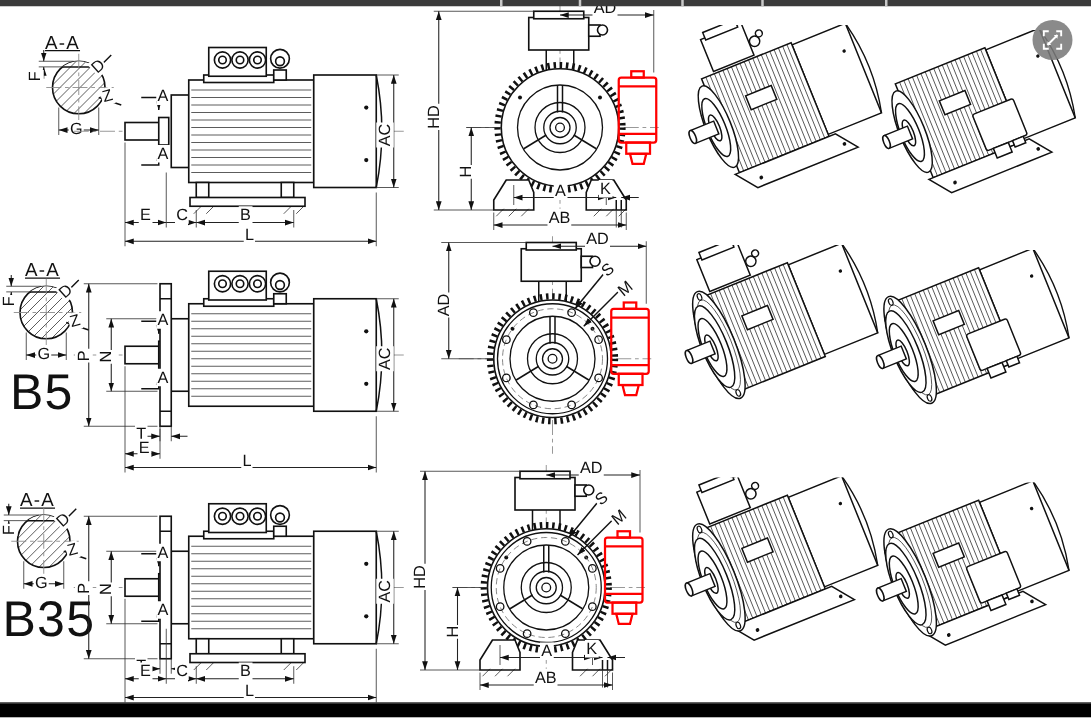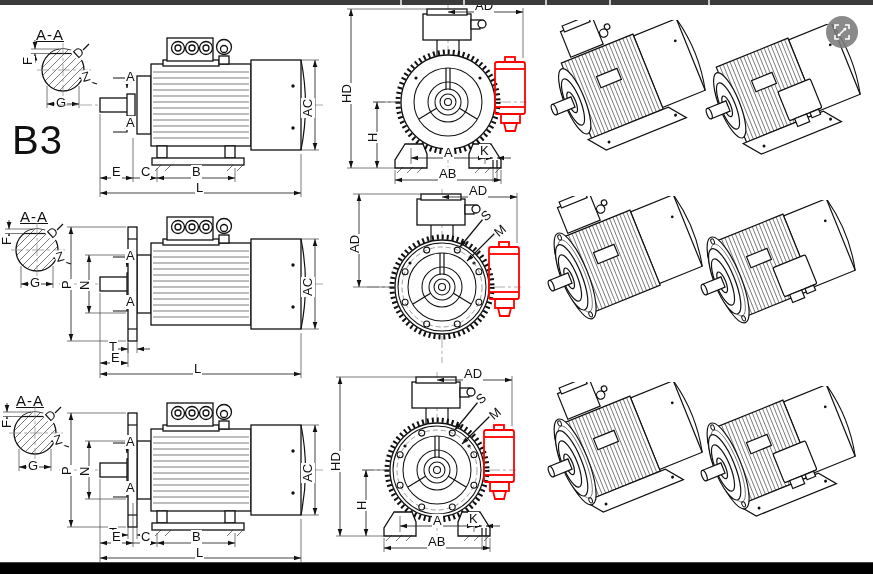--- a/index.html
+++ b/index.html
@@ -292,21 +292,20 @@
 
 <div class="row">
   <span class="sec-t abs" style="left:36px;top:26px">A-A</span>
   <svg class="abs" style="left:17px;top:34px" width="100" height="84" viewBox="0 0 100 84">
         <use href="#sec-g"></use>
       </svg>
   <span class="dl abs r42" style="left:73px;top:46px">D</span>
   <span class="dl abs r15" style="left:81px;top:70px">Z</span>
   <span class="dl abs r90" style="left:21px;top:66px">F</span>
   <span class="dl abs" style="left:55px;top:96px">G</span>
-  <span class="mount abs" style="left:12px;top:118px">B3</span>
 
   <svg class="abs" style="left:55px;top:32px" width="275" height="170" viewBox="0 0 275 170">
     <use href="#s-core"></use>
         <use href="#s-feet"></use>
         <use href="#sd-ecbl"></use>
         <use href="#sd-ac"></use>
   </svg>
   <span class="dl abs" style="left:125px;top:70px">A</span>
   <span class="dl abs" style="left:125px;top:116px">A</span>
   <span class="dl abs" style="left:111px;top:165px">E</span>
@@ -354,20 +353,21 @@
 
 <div class="row">
   <span class="sec-t abs" style="left:20px;top:208px">A-A</span>
   <svg class="abs" style="left:-9px;top:214px" width="100" height="84" viewBox="0 0 100 84">
         <use href="#sec-g"></use>
       </svg>
   <span class="dl abs r42" style="left:47px;top:226px">D</span>
   <span class="dl abs r15" style="left:55px;top:250px">Z</span>
   <span class="dl abs r90" style="left:0px;top:246px">F</span>
   <span class="dl abs" style="left:29px;top:276px">G</span>
+  <span class="mount abs" style="left:8px;top:292px">B5</span>
 
   <svg class="abs" style="left:55px;top:211px" width="275" height="170" viewBox="0 0 275 170">
     <use href="#s-core"></use>
         <use href="#s-flange"></use>
         <use href="#sd-pnt"></use>
         <use href="#sd-el"></use>
         <use href="#sd-ac"></use>
   </svg>
   <span class="dl abs" style="left:125px;top:249px">A</span>
   <span class="dl abs" style="left:125px;top:295px">A</span>
@@ -415,20 +415,21 @@
 
 <div class="row">
   <span class="sec-t abs" style="left:16px;top:392px">A-A</span>
   <svg class="abs" style="left:-11px;top:397px" width="100" height="84" viewBox="0 0 100 84">
         <use href="#sec-g"></use>
       </svg>
   <span class="dl abs r42" style="left:45px;top:409px">D</span>
   <span class="dl abs r15" style="left:53px;top:433px">Z</span>
   <span class="dl abs r90" style="left:0px;top:429px">F</span>
   <span class="dl abs" style="left:27px;top:459px">G</span>
+  <span class="mount abs" style="left:2px;top:474px">B35</span>
 
   <svg class="abs" style="left:55px;top:397px" width="275" height="170" viewBox="0 0 275 170">
     <use href="#s-core"></use>
         <use href="#s-flange"></use>
         <use href="#s-feet"></use>
         <use href="#sd-pnt"></use>
         <use href="#sd-ecbl"></use>
         <use href="#sd-ac"></use>
   </svg>
   <span class="dl abs" style="left:125px;top:435px">A</span>

